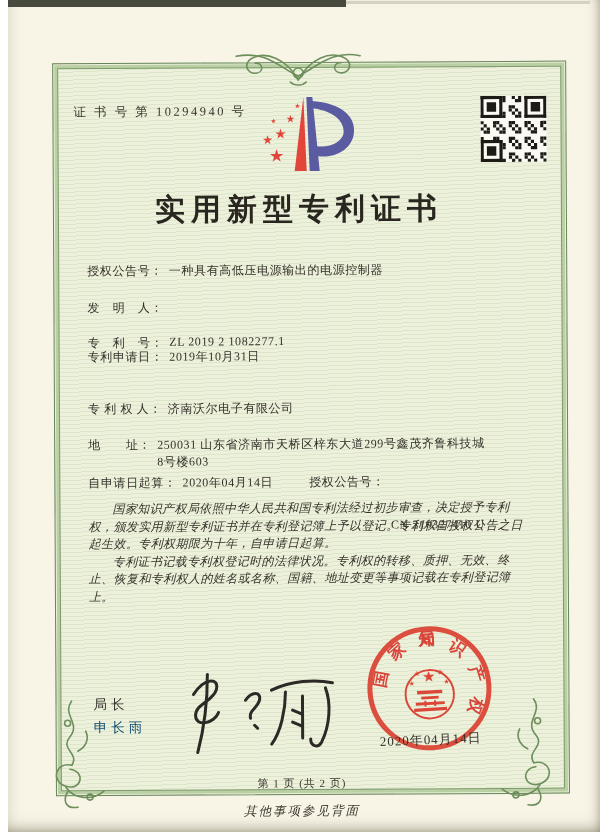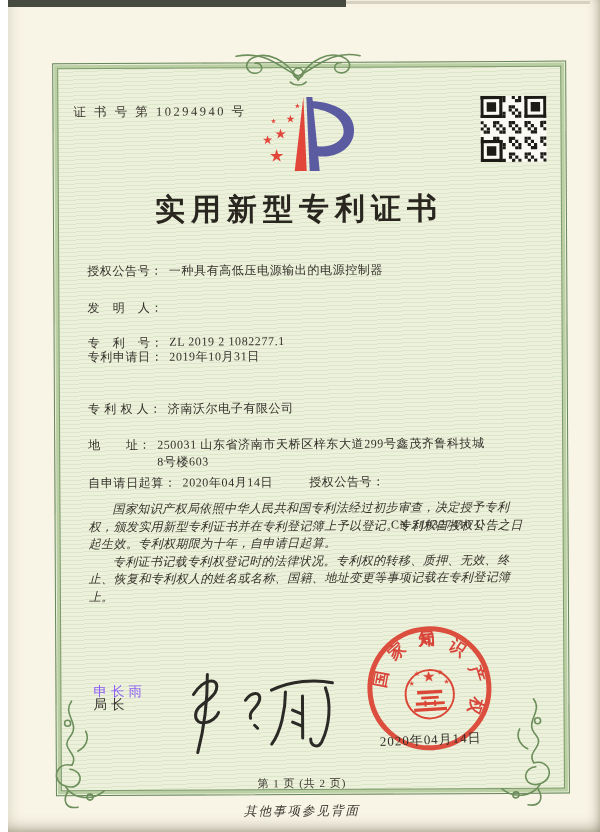--- a/index.html
+++ b/index.html
@@ -36,21 +36,21 @@
   .r1{top:262px}.r2{top:299px}.r3{top:334px}.r4{top:348px}.r5{top:400px}
   .r6{top:436px}.r7{top:474px}
   .r7 .pair2{margin-left:36px;display:flex;}
   .r7 .pair2 .val{margin-left:6px;margin-top:44px;}
   
   .paras{position:absolute;left:88px;top:500px;width:438px;}
   .paras p{margin:0;font-size:12px;line-height:17.6px;font-style:italic;
     text-indent:2em;color:#37332b;letter-spacing:.4px;}
   
   .director-label{position:absolute;left:92px;top:695px;font-size:13.5px;letter-spacing:4px;color:#34302a;}
-  .director-name{position:absolute;left:92px;top:682px;font-size:13.5px;letter-spacing:4px;color:#8b5cf6;}
+  .director-name{position:absolute;left:92px;top:718px;font-size:13.5px;letter-spacing:4px;color:#0c4a6e;}
   .signature{position:absolute;left:150px;top:664px;width:195px;height:100px;}
   
   .seal{position:absolute;left:366px;top:627px;width:124px;height:124px;
     transform:rotate(-3deg);z-index:5;}
   .seal .ring{position:absolute;inset:0;border:5px solid rgba(219,70,54,.95);border-radius:50%;}
   .seal .ch{position:absolute;left:0;right:0;top:2px;text-align:center;
     font-size:16.5px;font-weight:bold;color:#d9453a;transform-origin:50% 60px;}
   .seal .ch:nth-child(1){transform:rotate(-114deg);}
   .seal .ch:nth-child(2){transform:rotate(-76deg);}
   .seal .ch:nth-child(3){transform:rotate(-38deg);}

